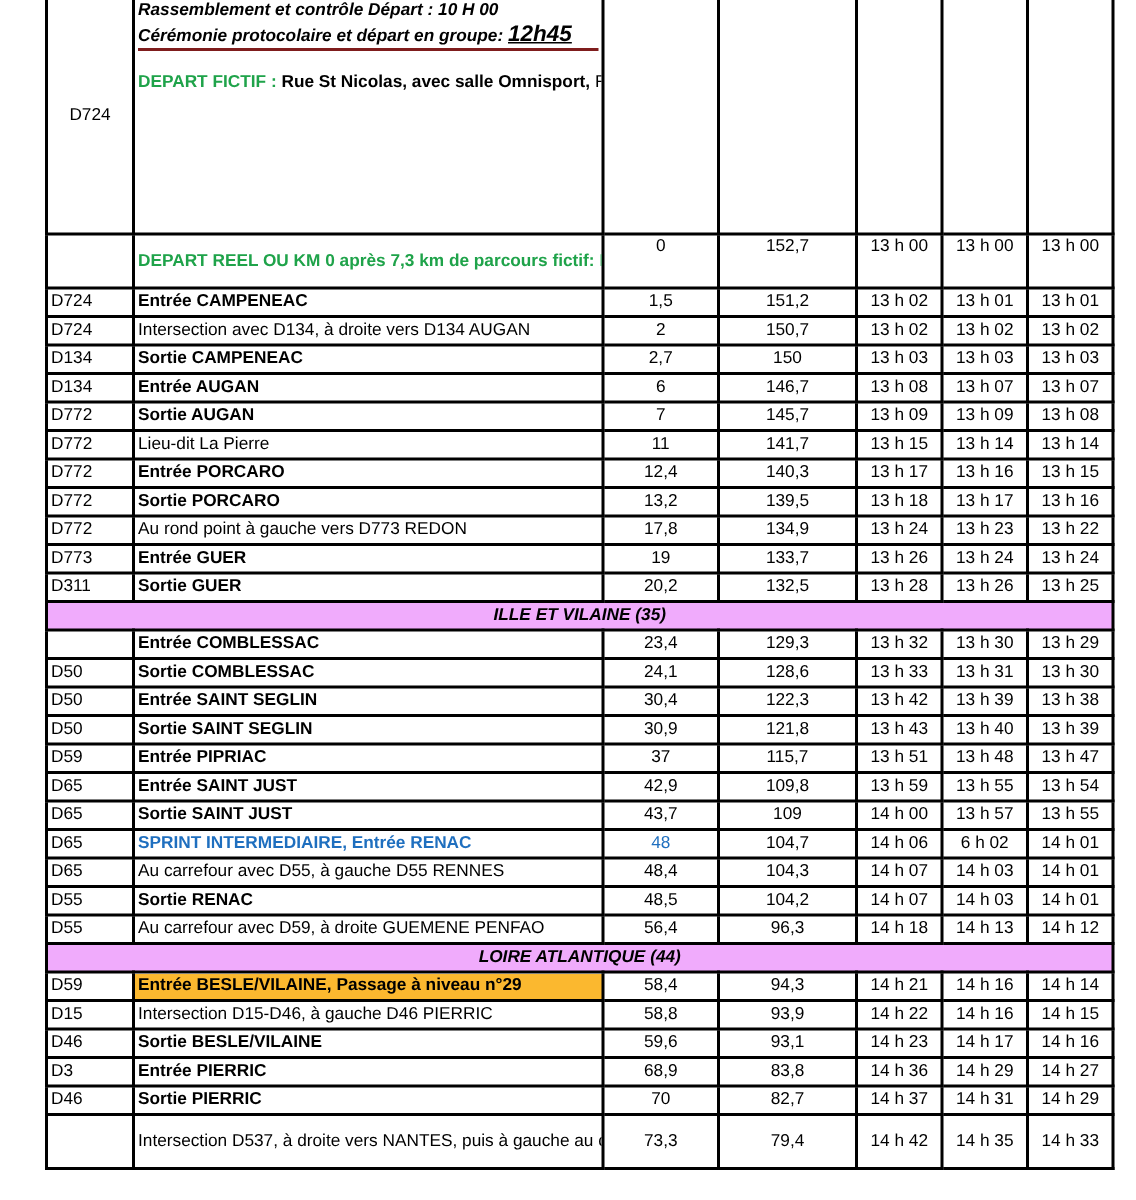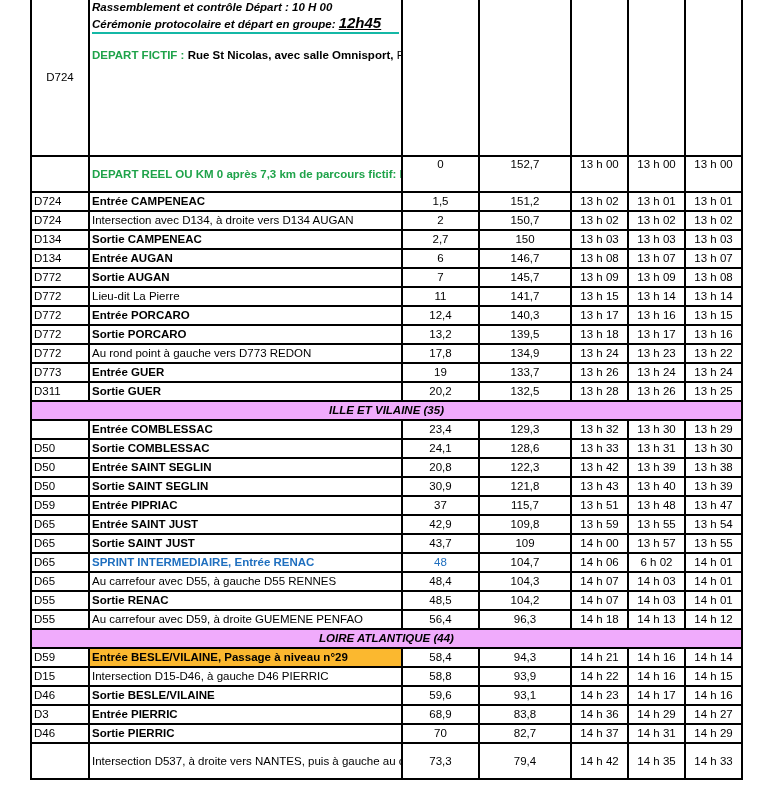--- a/index.html
+++ b/index.html
@@ -19,21 +19,21 @@
   td.time { text-align: center; border-left: 2px solid #000; border-right: 2px solid #000; }
   td.desc.bold { font-weight: bold; }
   .green { color: #1fa34a; font-weight: bold; margin-top: 16px; }
   .blue { color: #1f6fbf; font-weight: normal; }
   .orange-bg { background: #fbb82f; margin-left: 28px; }
   td.section { text-align: center; font-weight: bold; font-style: italic; background: #f0abfc; }
   td.top-road { text-align: center; vertical-align: middle; }
   td.top-desc { white-space: normal; vertical-align: top; line-height: 18px; padding-top: 2px; }
   .ital { font-weight: bold; font-style: italic; }
   .big { font-size: 15px; text-decoration: underline; font-style: italic; font-weight: bold; }
-  .uline { display: inline-block; border-bottom: 2px solid #14b8a6; width: 100%; }
+  .uline { display: inline-block; border-bottom: 2px solid #7f1d1d; width: 100%; }
   td.wrap { white-space: normal; line-height: 18px; }
   tr.tall td { height: 34px; }
 </style>
 </head>
 <body>
 
 <table class="route">
   <colgroup>
     <col class="c-road">
       <col class="c-desc">
@@ -191,21 +191,21 @@
         <td class="desc bold">Sortie COMBLESSAC</td>
         <td class="num">24,1</td>
         <td class="num">128,6</td>
         <td class="time">13 h 33</td>
         <td class="time">13 h 31</td>
         <td class="time">13 h 30</td>
       </tr>
       <tr>
         <td class="road">D50</td>
         <td class="desc bold">Entrée SAINT SEGLIN</td>
-        <td class="num">20,8</td>
+        <td class="num">30,4</td>
         <td class="num">122,3</td>
         <td class="time">13 h 42</td>
         <td class="time">13 h 39</td>
         <td class="time">13 h 38</td>
       </tr>
       <tr>
         <td class="road">D50</td>
         <td class="desc bold">Sortie SAINT SEGLIN</td>
         <td class="num">30,9</td>
         <td class="num">121,8</td>

